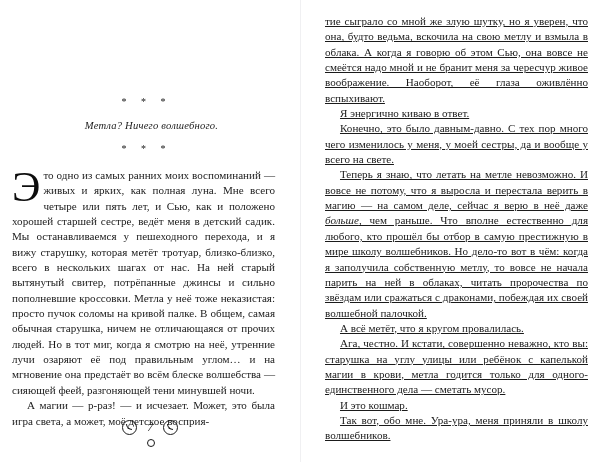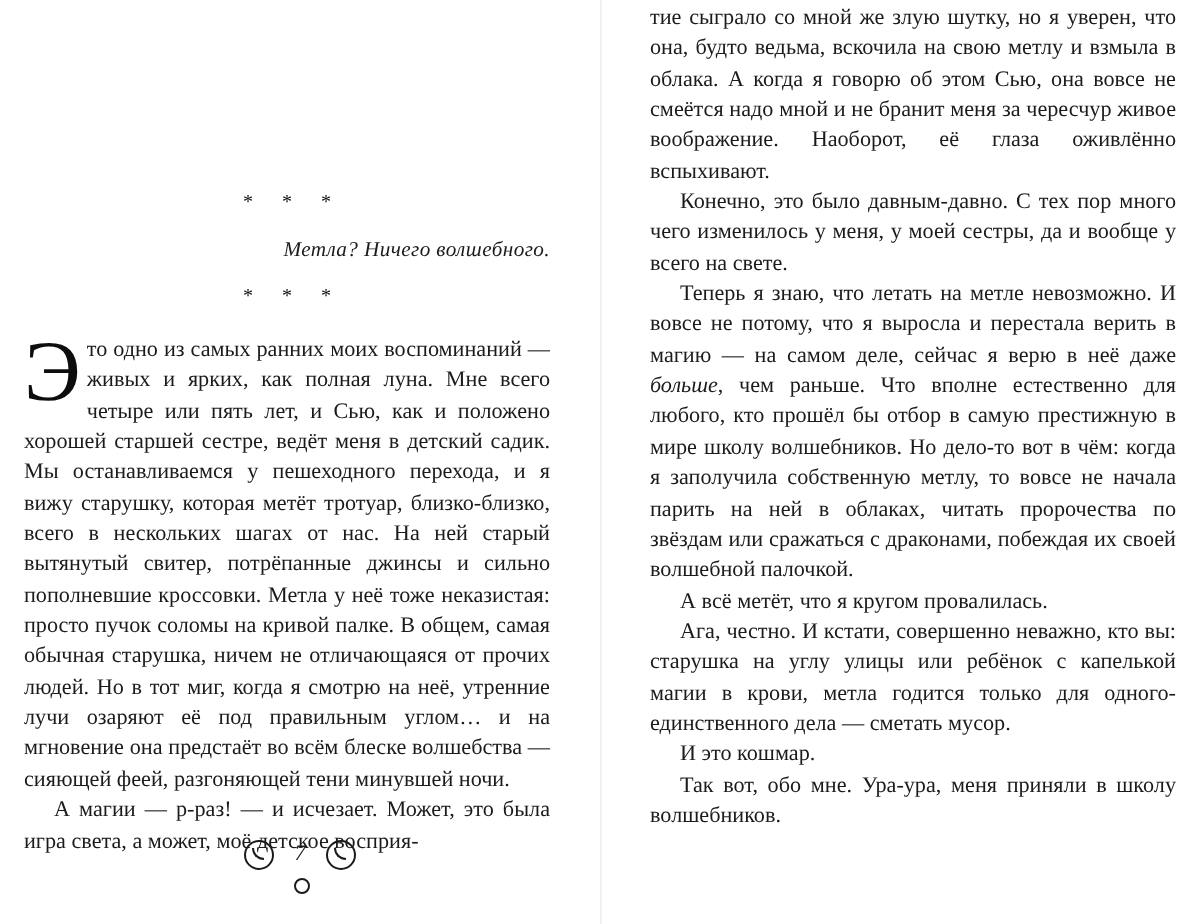--- a/index.html
+++ b/index.html
@@ -39,21 +39,22 @@
     box-sizing: border-box;
   }
   .page-left {
     left: 0;
     width: 300px;
     padding: 0 25px 0 12px;
   }
   .page-right {
     left: 300px;
     width: 300px;
-    padding: 0 12px 0 25px;
+    padding: 12px 12px 0 25px;
+    text-decoration: underline;
   }
 
   .column {
     font-size: 11.1px;
     line-height: 15.35px;
     text-align: justify;
     text-justify: inter-word;
     hyphens: manual;
   }
 
@@ -69,21 +70,21 @@
     padding-left: 6px;
   }
   .stars-top { margin: 0 0 11px 0; }
   .stars-bottom { margin: 10px 0 13px 0; }
 
   .epigraph {
     font-style: italic;
     font-size: 10.6px;
     line-height: 14px;
     margin: 0 0 0 16px;
-    text-align: right;
+    text-align: center;
     letter-spacing: 0.2px;
   }
 
   
   .column p {
     margin: 0;
     text-indent: 1.35em;
   }
   .column p.first {
     text-indent: 0;
@@ -195,20 +196,21 @@
       <div class="orn-dot-wrap">
         <span class="orn-dot"></span>
       </div>
     </div>
 
   </div>
 
   <div class="page page-right">
     <div class="column" id="right-column">
         <p class="first"><span>тие сыграло со мной же злую шутку, но я уверен, что она, будто ведьма, вскочила на свою метлу и взмыла в облака. А когда я говорю об этом Сью, она вовсе не смеётся надо мной и не бранит меня за чересчур живое воображение. Наоборот, её глаза оживлённо вспыхивают.</span></p>
+        <p><span>Я энергично киваю в ответ.</span></p>
         <p><span>Конечно, это было давным-давно. С тех пор много чего изменилось у меня, у моей сестры, да и вообще у всего на свете.</span></p>
         <p><span>Теперь я знаю, что летать на метле невозможно. И вовсе не потому, что я выросла и перестала верить в магию — на самом деле, сейчас я верю в неё даже </span><em>больше</em><span>, чем раньше. Что вполне естественно для любого, кто прошёл бы отбор в самую престижную в мире школу волшебников. Но дело-то вот в чём: когда я заполучила собственную метлу, то вовсе не начала парить на ней в облаках, читать пророчества по звёздам или сражаться с драконами, побеждая их своей волшебной палочкой.</span></p>
         <p><span>А всё метёт, что я кругом провалилась.</span></p>
         <p><span>Ага, честно. И кстати, совершенно неважно, кто вы: старушка на углу улицы или ребёнок с капелькой магии в крови, метла годится только для одного-единственного дела — сметать мусор.</span></p>
         <p><span>И это кошмар.</span></p>
         <p><span>Так вот, обо мне. Ура-ура, меня приняли в школу волшебников.</span></p>
       </div>
   </div>
 
 </div>

